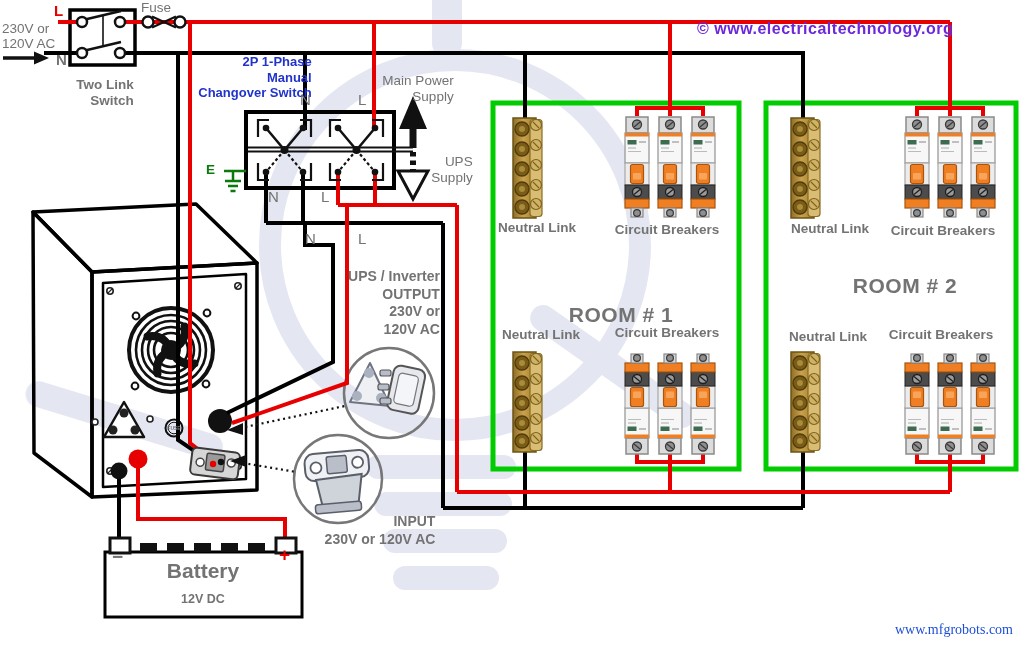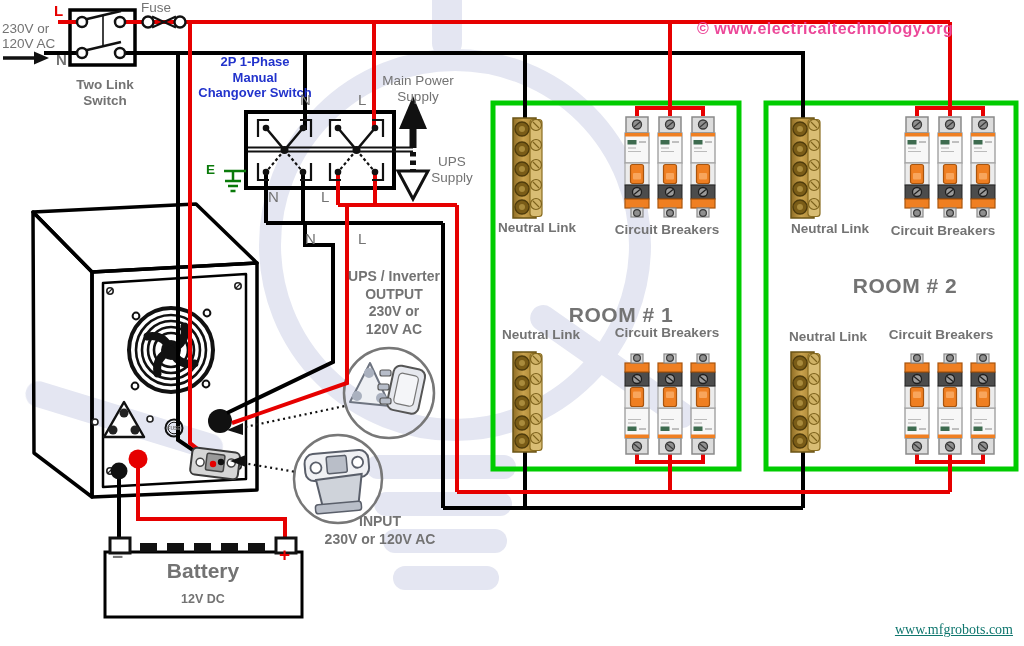--- a/index.html
+++ b/index.html
@@ -1,34 +1,34 @@
 <!DOCTYPE html>
 <html><head>
 <meta charset="utf-8">
 <style>
   html,body{margin:0;padding:0;background:#fff;}
   #stage{position:relative;width:1024px;height:646px;background:#fff;overflow:hidden;
          font-family:"Liberation Sans",sans-serif;}
   #stage svg{position:absolute;left:0;top:0;}
   .abs{position:absolute;white-space:nowrap;color:#737373;}
-  .ctr{transform:translateX(-50%);text-align:center;}
+  .ctr{transform:translateX(-50%);text-align:right;}
   .n14{font:13.5px/15.5px "Liberation Sans",sans-serif;}
   .b13{font:bold 13.5px/16px "Liberation Sans",sans-serif;}
   .b15{font:bold 15px/16px "Liberation Sans",sans-serif;}
   .b14{font:bold 14px/17.5px "Liberation Sans",sans-serif;}
   .nl15{font:15px/16px "Liberation Sans",sans-serif;}
   .blu{font:bold 13px/15.5px "Liberation Sans",sans-serif;color:#2233cc;}
   .rm{font:bold 21px/22px "Liberation Sans",sans-serif;letter-spacing:.5px;}
   .bat{font:bold 21px/22px "Liberation Sans",sans-serif;}
   .bat2{font:bold 12.5px/14px "Liberation Sans",sans-serif;}
   .sign{font:bold 19px/19px "Liberation Sans",sans-serif;}
   .red{color:#e60000;}
   .grn{color:#0a7a0a;}
-  .wmt{font:bold 16px/18px "Liberation Sans",sans-serif;color:#ec4899;letter-spacing:.5px;}
-  .wmb{font:14px/16px "Liberation Serif",serif;color:#0f766e;text-decoration:underline;}
+  .wmt{font:bold 16px/18px "Liberation Sans",sans-serif;color:#6d28d9;letter-spacing:.5px;}
+  .wmb{font:14px/16px "Liberation Serif",serif;color:#1d4ed8;}
   .ttl{font:bold 22.5px/26px "Liberation Sans",sans-serif;color:#2633e6;}
   .fusetxt{font:bold 5px/5px "Liberation Sans",sans-serif;}
 </style>
 </head>
 <body>
 
 <div id="stage">
 
 <svg width="1024" height="646" viewBox="0 0 1024 646">
   <defs>

